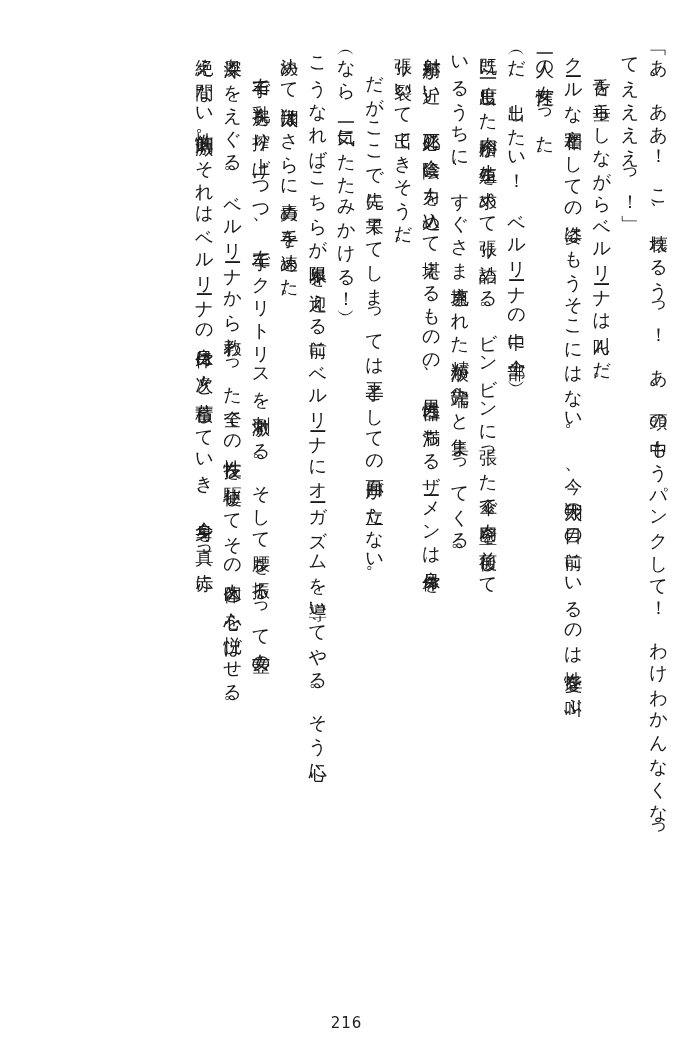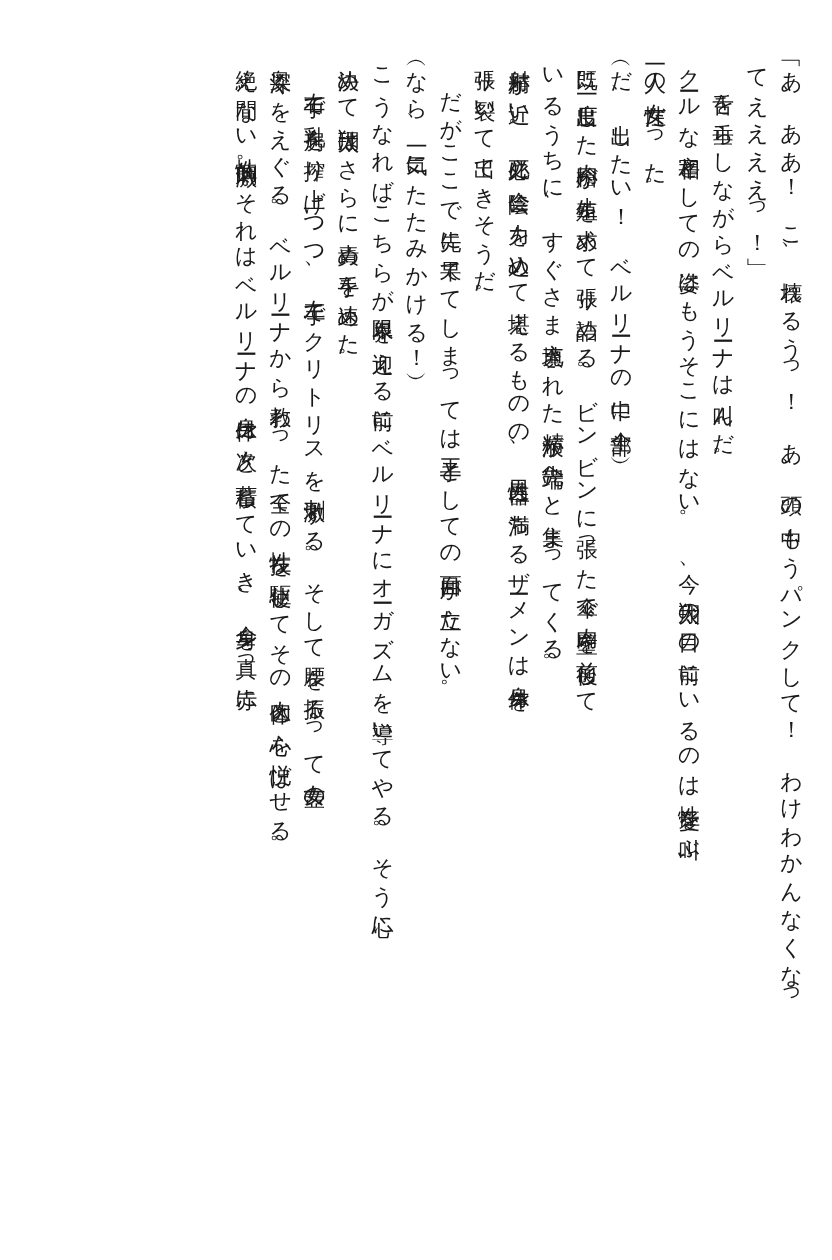--- a/index.html
+++ b/index.html
@@ -79,13 +79,14 @@
     <div class="line">射精が近い。必死に会陰に力を込めて堪えるものの、男性器に満ちるザーメンは身体を</div>
     <div class="line">張り裂いて出てきそうだ。</div>
     <div class="line indent">だがここで先に果ててしまっては王子としての面目が立たない。</div>
     <div class="line">（なら、一気にたたみかける！）</div>
     <div class="line">こうなればこちらが限界を迎える前にベルリーナにオーガズムを導いてやる。そう心に</div>
     <div class="line">決めて翔太はさらに責め手を速めた。</div>
     <div class="line indent">右手で乳房を搾り上げつつ、左手でクリトリスを刺激する。そして腰を振るって女壺の</div>
     <div class="line">奥深くをえぐる。ベルリーナから教わった全ての性技を駆使してその肉体と心を悦ばせる。</div>
     <div class="line">絶え間ない性的刺激。それはベルリーナの身体に次々と蓄積していき、全身を真っ赤に</div>
   </div>
+  <div class="page-number">216</div>
 </div>
 
 </body></html>

